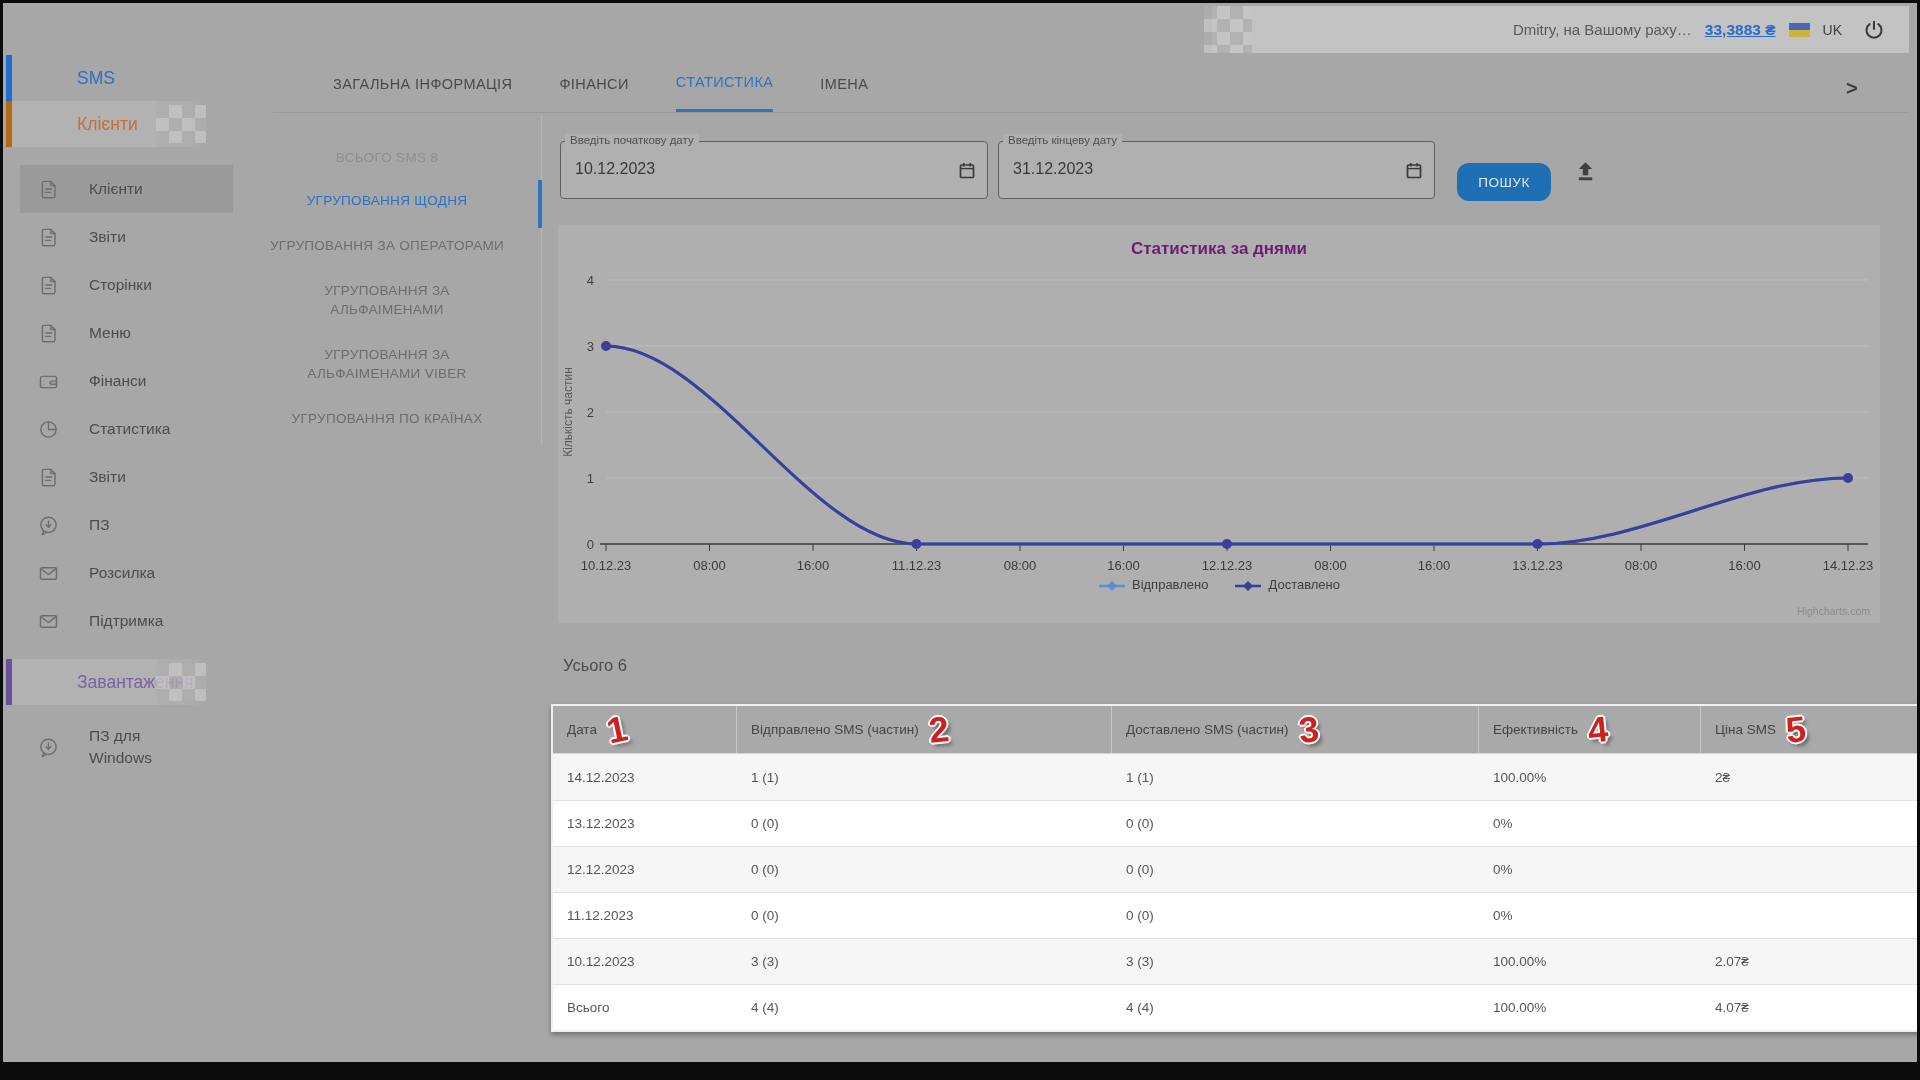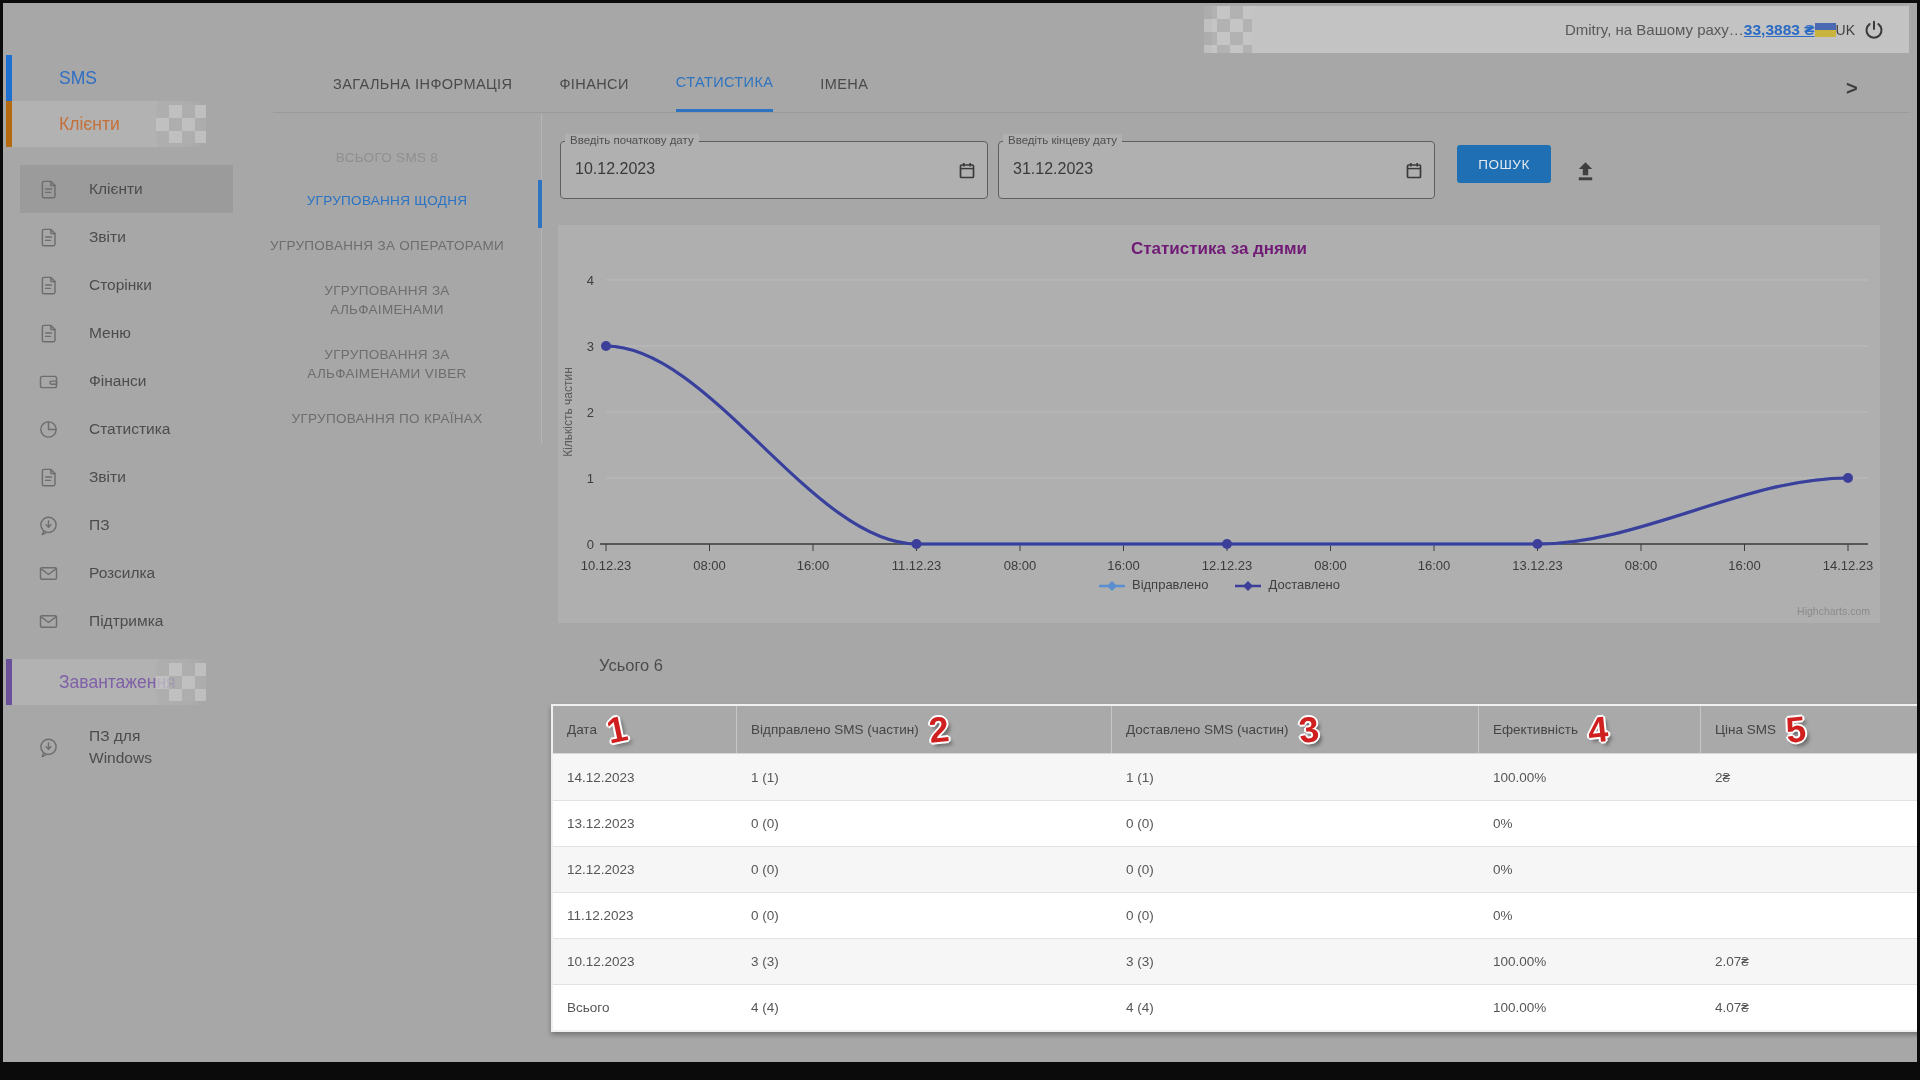--- a/index.html
+++ b/index.html
@@ -2,32 +2,32 @@
 <html><head>
 <meta charset="utf-8">
 <style>
   html,body{margin:0;padding:0;background:#555;}
   *{box-sizing:border-box;}
   body{font-family:"Liberation Sans","DejaVu Sans",sans-serif;}
   .frame{position:relative;width:1920px;height:1080px;background:#a7a7a7;border:3px solid #0b0b0b;overflow:hidden;}
   .bottombar{position:absolute;left:0;right:0;bottom:0;height:15px;background:#0b0b0b;}
 
   
-  #topbar{position:absolute;top:3px;left:1209px;width:697px;height:47px;background:#c3c3c3;display:flex;align-items:center;justify-content:flex-end;padding-right:24px;}
+  #topbar{position:absolute;top:3px;left:1209px;width:697px;height:47px;background:#c3c3c3;display:flex;align-items:center;justify-content:flex-end;gap:13px;padding-right:24px;}
   .checker{background-image:conic-gradient(#c6c6c6 0 25%,#aeaeae 0 50%,#c6c6c6 0 75%,#aeaeae 0);background-size:26px 26px;}
   .tb-checker{position:absolute;left:-8px;top:0;width:48px;height:47px;opacity:.8;}
   .user-text{font-size:15px;color:#595959;}
   .balance{font-size:15.5px;font-weight:700;color:#2b6bc4;text-decoration:underline;cursor:pointer;}
   .flag{width:21px;height:14px;display:inline-block;background:linear-gradient(#4a69b2 0 50%,#c9b53d 50% 100%);}
   .lang{font-size:14px;color:#3f3f3f;}
   .power{display:inline-flex;margin-left:8px;cursor:pointer;}
 
   
   #sidebar{position:absolute;left:3px;top:52px;width:227px;}
-  .sb-header{position:relative;height:46px;display:flex;align-items:center;padding-left:53px;font-size:17.5px;}
+  .sb-header{position:relative;height:46px;display:flex;align-items:center;padding-left:71px;font-size:17.5px;}
   .sb-header .bar{position:absolute;left:0;top:0;bottom:0;width:6px;}
   .sb-header.banded{background:linear-gradient(to right,#b2b2b2 0 152px,#aeaeae 152px 178px,transparent 200px);}
   .sb-header .hdr-checker{position:absolute;left:150px;top:4px;width:50px;height:38px;opacity:.75;}
   .sb-list{margin-top:18px;margin-bottom:14px;}
   .sb-item{display:flex;align-items:center;gap:30px;height:48px;margin-left:14px;padding-left:18px;font-size:15.5px;color:#4c4c4c;cursor:pointer;}
   .sb-item.selected{background:#9b9b9b;}
   .sb-icon{width:21px;height:21px;flex:0 0 21px;stroke:#6e6e6e;fill:none;stroke-width:1.5;stroke-linecap:round;stroke-linejoin:round;}
   .sb-item .lbl{line-height:1.45;}
   .sb-item.wrap .lbl{width:92px;}
 
@@ -44,34 +44,34 @@
   .sn-item.active{color:#2a72c4;}
   #subnav-bar{position:absolute;right:-1px;top:66px;width:4px;height:48px;background:#2e74c0;}
 
   
   #filters{position:absolute;left:557px;top:138px;display:flex;align-items:flex-start;}
   .datefield{position:relative;width:428px;height:58px;border:1px solid #5f5f5f;border-radius:4px;background:#b0b0b0;padding:6px 14px 0;cursor:text;}
   .datefield + .datefield{margin-left:10px;width:437px;}
   .datefield .flabel{position:absolute;top:-8px;left:4px;background:#b0b0b0;padding:0 5px;font-size:11.5px;color:#4f4f4f;}
   .datefield .fvalue{font-size:16px;color:#3a3a3a;margin-top:12px;}
   .datefield .cal{position:absolute;right:12px;top:20px;}
-  #search-btn{margin-left:22px;margin-top:4px;width:94px;height:38px;background:#1f6fb4;color:#e3e9ee;border:none;border-radius:3px;font-size:13.5px;letter-spacing:.5px;font-family:inherit;cursor:pointer;}
+  #search-btn{margin-left:22px;margin-top:22px;width:94px;height:38px;background:#1f6fb4;color:#e3e9ee;border:none;border-radius:12px;font-size:13.5px;letter-spacing:.5px;font-family:inherit;cursor:pointer;}
   #export-btn{margin-left:22px;margin-top:18px;background:none;border:none;cursor:pointer;padding:0;}
 
   
   #chart-panel{position:absolute;left:555px;top:222px;width:1322px;height:398px;background:#afafaf;}
   #chart-title{text-align:center;font-size:17px;font-weight:700;color:#701a75;margin:14px 0 6px;}
   #chart-svg{display:block;width:1322px;height:310px;}
   #chart-svg text{font-family:"Liberation Sans","DejaVu Sans",sans-serif;}
   #chart-legend{display:flex;justify-content:center;gap:26px;margin-top:2px;}
   .legend-item{display:flex;align-items:flex-end;gap:6px;font-size:13px;color:#3f3f3f;cursor:pointer;}
   #chart-credit{position:absolute;right:10px;bottom:6px;font-size:10.5px;color:#8b8b8b;}
 
   
-  #table-summary{position:absolute;left:560px;top:653px;font-size:16.5px;color:#4c4c4c;margin-left:36px;}
+  #table-summary{position:absolute;left:560px;top:653px;font-size:16.5px;color:#4c4c4c;}
   #table-box{position:absolute;left:548px;top:701px;width:1524px;border:2px solid #f0f0f0;box-shadow:0 3px 5px rgba(0,0,0,.3);background:#fff;}
   .t-header{display:grid;grid-template-columns:184px 375px 367px 222px auto;height:48px;background:#a9a9a9;border-bottom:1px solid #d8d8d8;}
   .t-header .hcell{display:flex;align-items:center;padding-left:14px;font-size:13.5px;color:#454545;border-right:1px solid #c6c6c6;overflow:visible;}
   .t-header .hcell:last-child{border-right:none;}
   .anno{display:inline-block;margin-left:10px;font-size:36px;line-height:36px;font-weight:700;color:#d01f1f;
         text-shadow:-2px 0 0 #fff,2px 0 0 #fff,0 -2px 0 #fff,0 2px 0 #fff,-1px -1px 0 #fff,1px 1px 0 #fff,-1px 1px 0 #fff,1px -1px 0 #fff,3px 4px 4px rgba(0,0,0,.4);}
   .t-row{display:grid;grid-template-columns:184px 375px 367px 222px auto;height:46px;}
   .t-row:nth-child(odd){background:#f6f6f6;}
   .t-row:nth-child(even){background:#ffffff;}
   .t-row + .t-row{border-top:1px solid #e2e2e2;}

